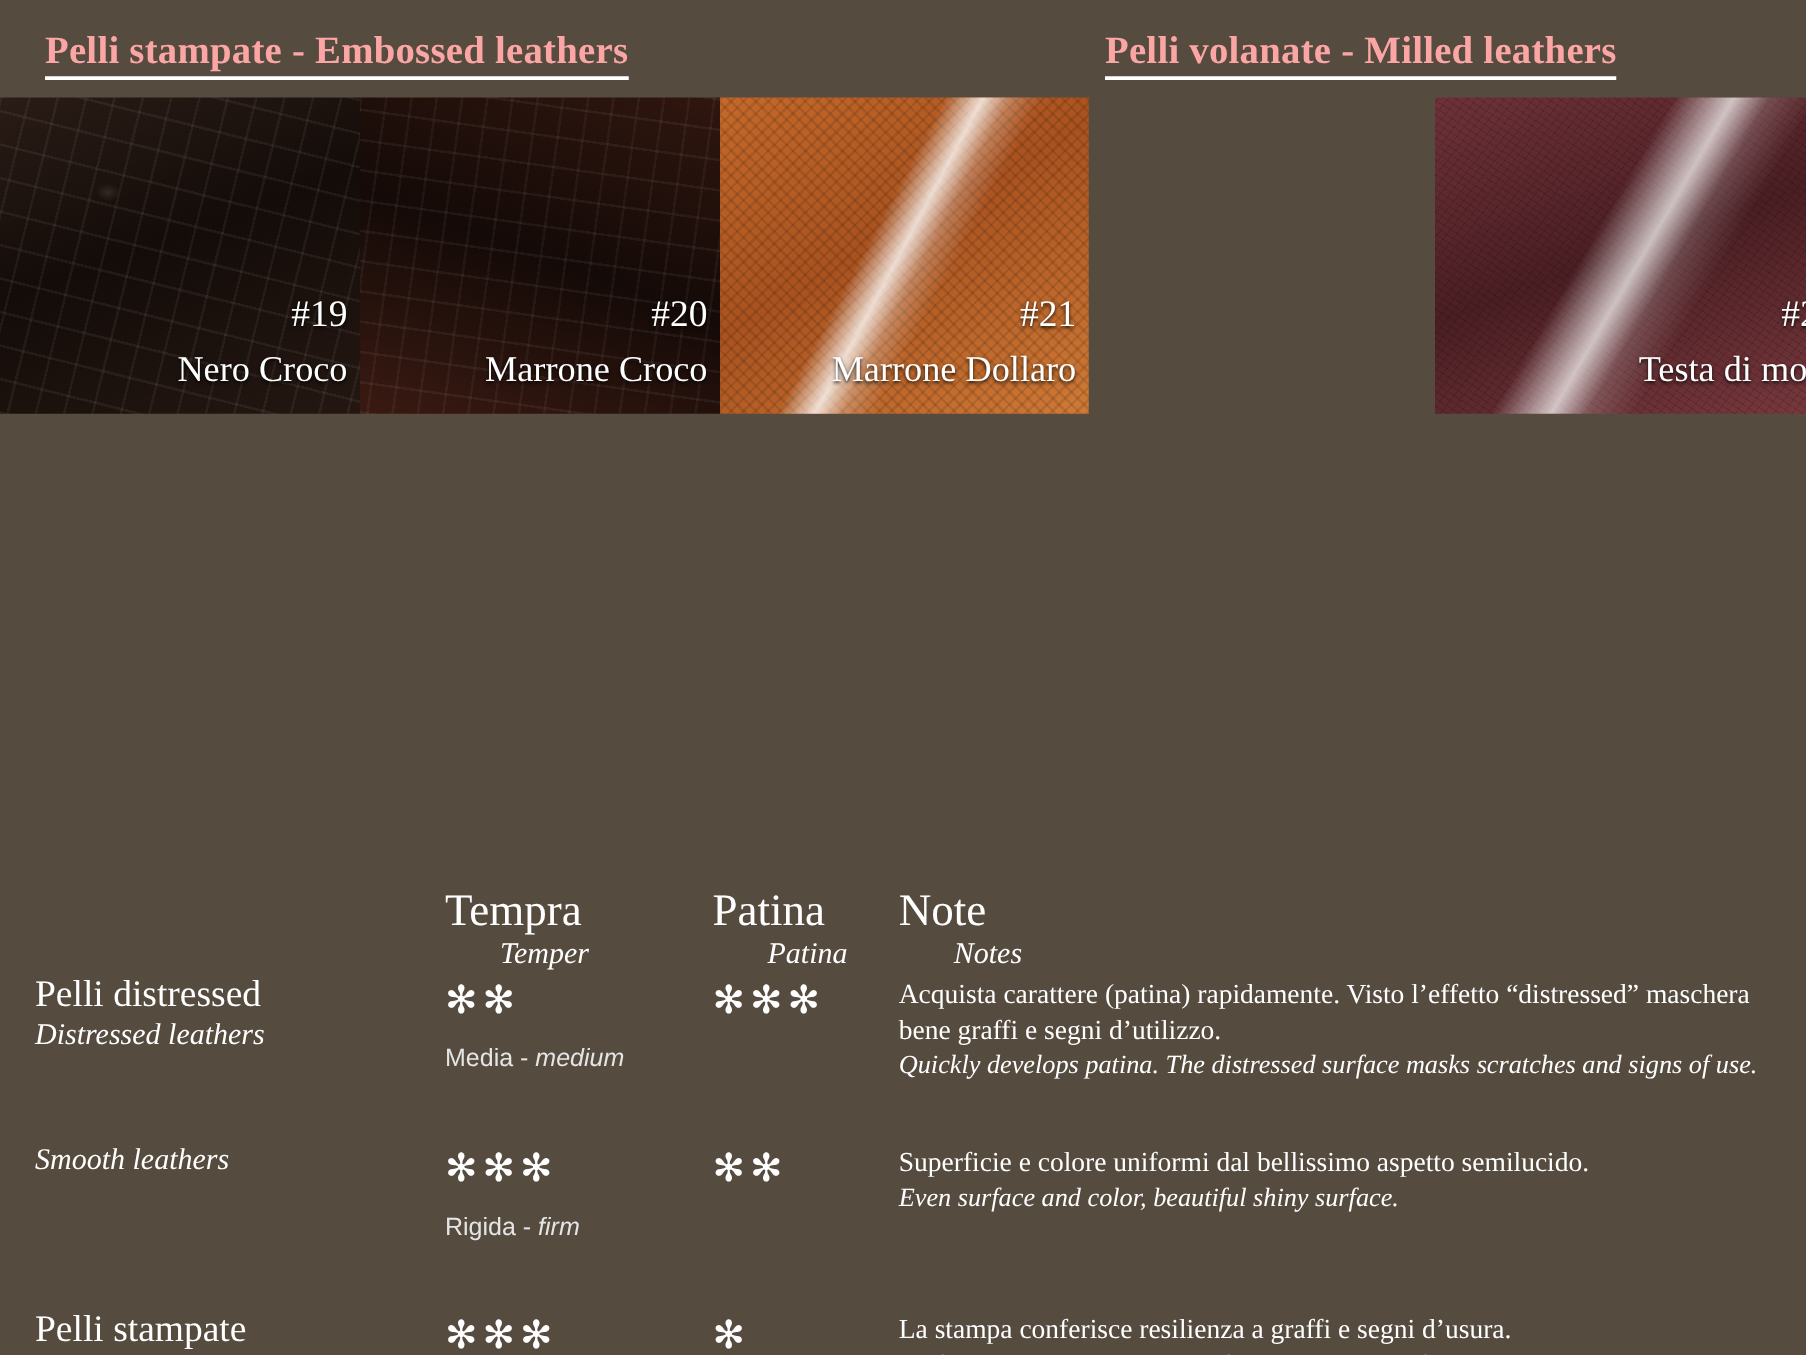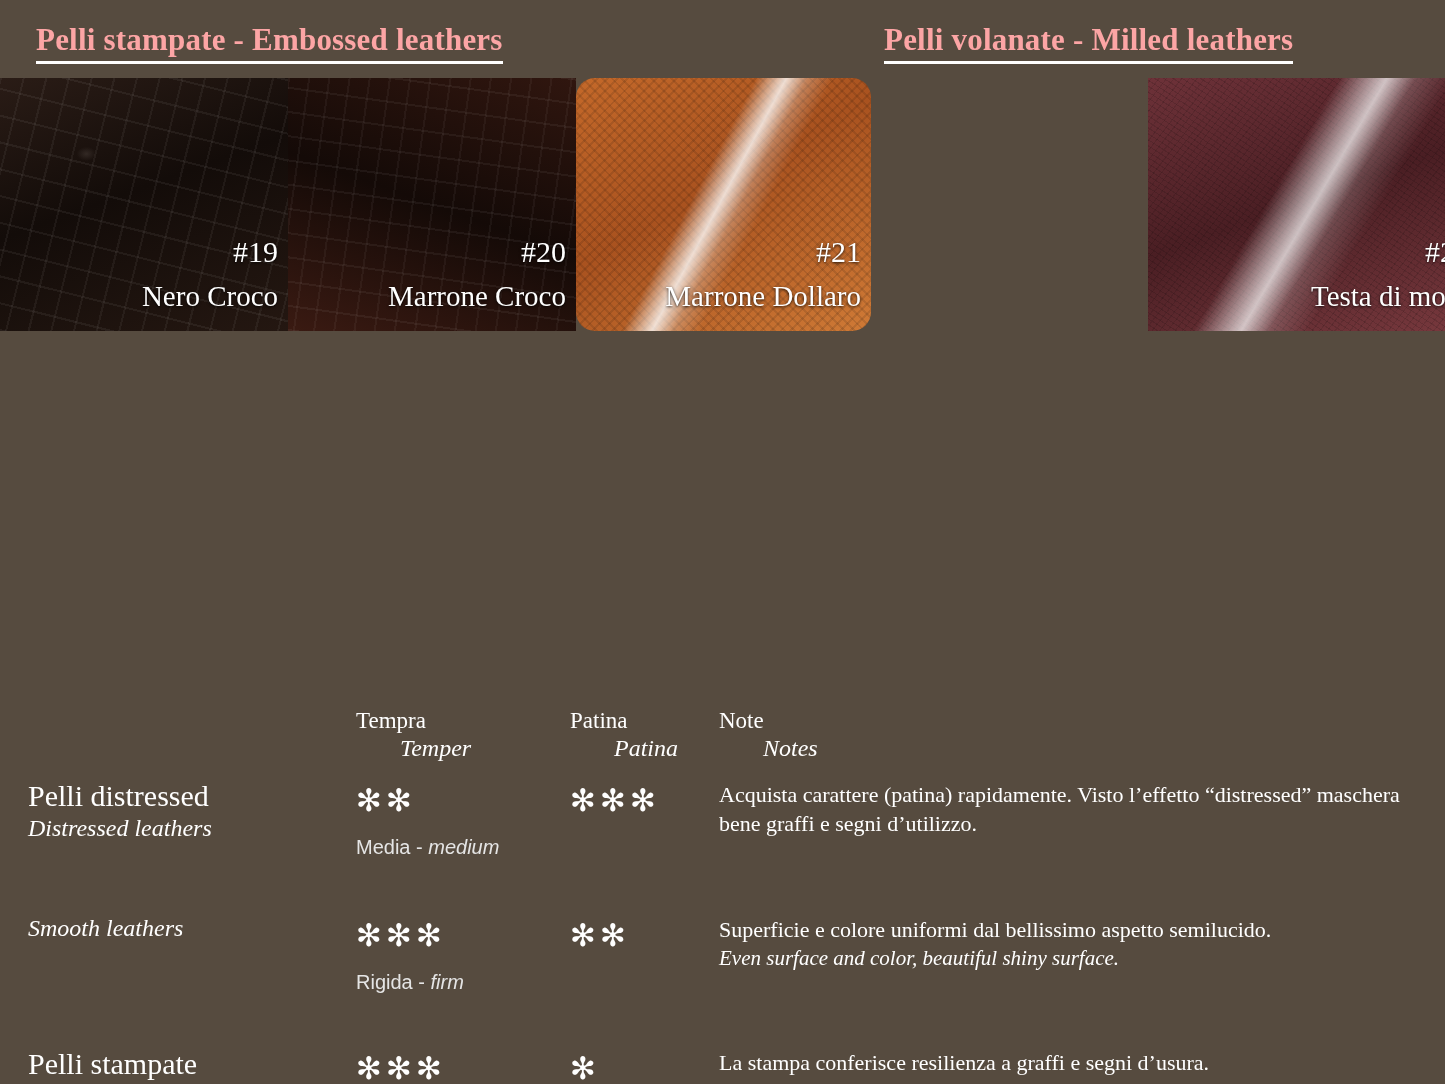--- a/index.html
+++ b/index.html
@@ -82,21 +82,20 @@
       repeating-linear-gradient(8deg, rgba(255,255,255,.05) 0 2px, rgba(0,0,0,0) 2px 24px),
       repeating-linear-gradient(98deg, rgba(255,255,255,.045) 0 2px, rgba(0,0,0,0) 2px 20px),
       linear-gradient(200deg, #30160f 0%, #140a07 50%, #3a1a12 100%);
   }
   #sw2 { left: 576px; width: 295px;
     background:
       linear-gradient(118deg, rgba(255,255,255,0) 42%, rgba(255,255,255,.80) 49%, rgba(255,255,255,.25) 54%, rgba(255,255,255,0) 60%),
       repeating-linear-gradient(45deg, rgba(0,0,0,.10) 0 2px, rgba(0,0,0,0) 2px 7px),
       repeating-linear-gradient(-45deg, rgba(0,0,0,.10) 0 2px, rgba(0,0,0,0) 2px 7px),
       linear-gradient(150deg, #c4692a 0%, #a9521f 45%, #cf7a36 100%);
-    border-radius: 19px;
   }
   #sw3 { left: 1148px; width: 297px;
     background:
       linear-gradient(120deg, rgba(255,255,255,0) 40%, rgba(255,255,255,.72) 50%, rgba(255,255,255,.18) 56%, rgba(255,255,255,0) 64%),
       repeating-linear-gradient(33deg, rgba(0,0,0,.12) 0 1px, rgba(0,0,0,0) 1px 5px),
       repeating-linear-gradient(-52deg, rgba(0,0,0,.10) 0 1px, rgba(0,0,0,0) 1px 6px),
       linear-gradient(160deg, #6e3239 0%, #4a1e23 48%, #7a3a3f 100%);
     padding-left: 35px;
   }
 
@@ -104,21 +103,21 @@
   .table {
     position: relative;
     padding: 0;
   }
   .col-head {
     position: absolute;
     font-family: "Liberation Serif", serif;
     color: #fff;
   }
   .col-head .it {
-    font-size: 23px;
+    font-size: 36px;
     line-height: 1.18;
     display: block;
   }
   .col-head .en {
     font-size: 24px;
     font-style: italic;
     line-height: 1.18;
     display: block;
     margin-left: 44px;
   }
@@ -244,20 +243,21 @@
     </div>
     <div class="tempra">
       <div class="stars">✻✻</div>
       <div class="sub"><span>Media</span><span> - </span><i>medium</i></div>
     </div>
     <div class="patina">
       <div class="stars">✻✻✻</div>
     </div>
     <div class="note">
       <span class="it">Acquista carattere (patina) rapidamente. Visto l’effetto “distressed” maschera bene graffi e segni d’utilizzo.</span>
+      <span class="en">Quickly develops patina. The distressed surface masks scratches and signs of use.</span>
     </div>
   </div>
 
   <div class="row" id="row1">
     <div class="name">
       <span class="en">Smooth leathers</span>
     </div>
     <div class="tempra">
       <div class="stars">✻✻✻</div>
       <div class="sub"><span>Rigida</span><span> - </span><i>firm</i></div>

